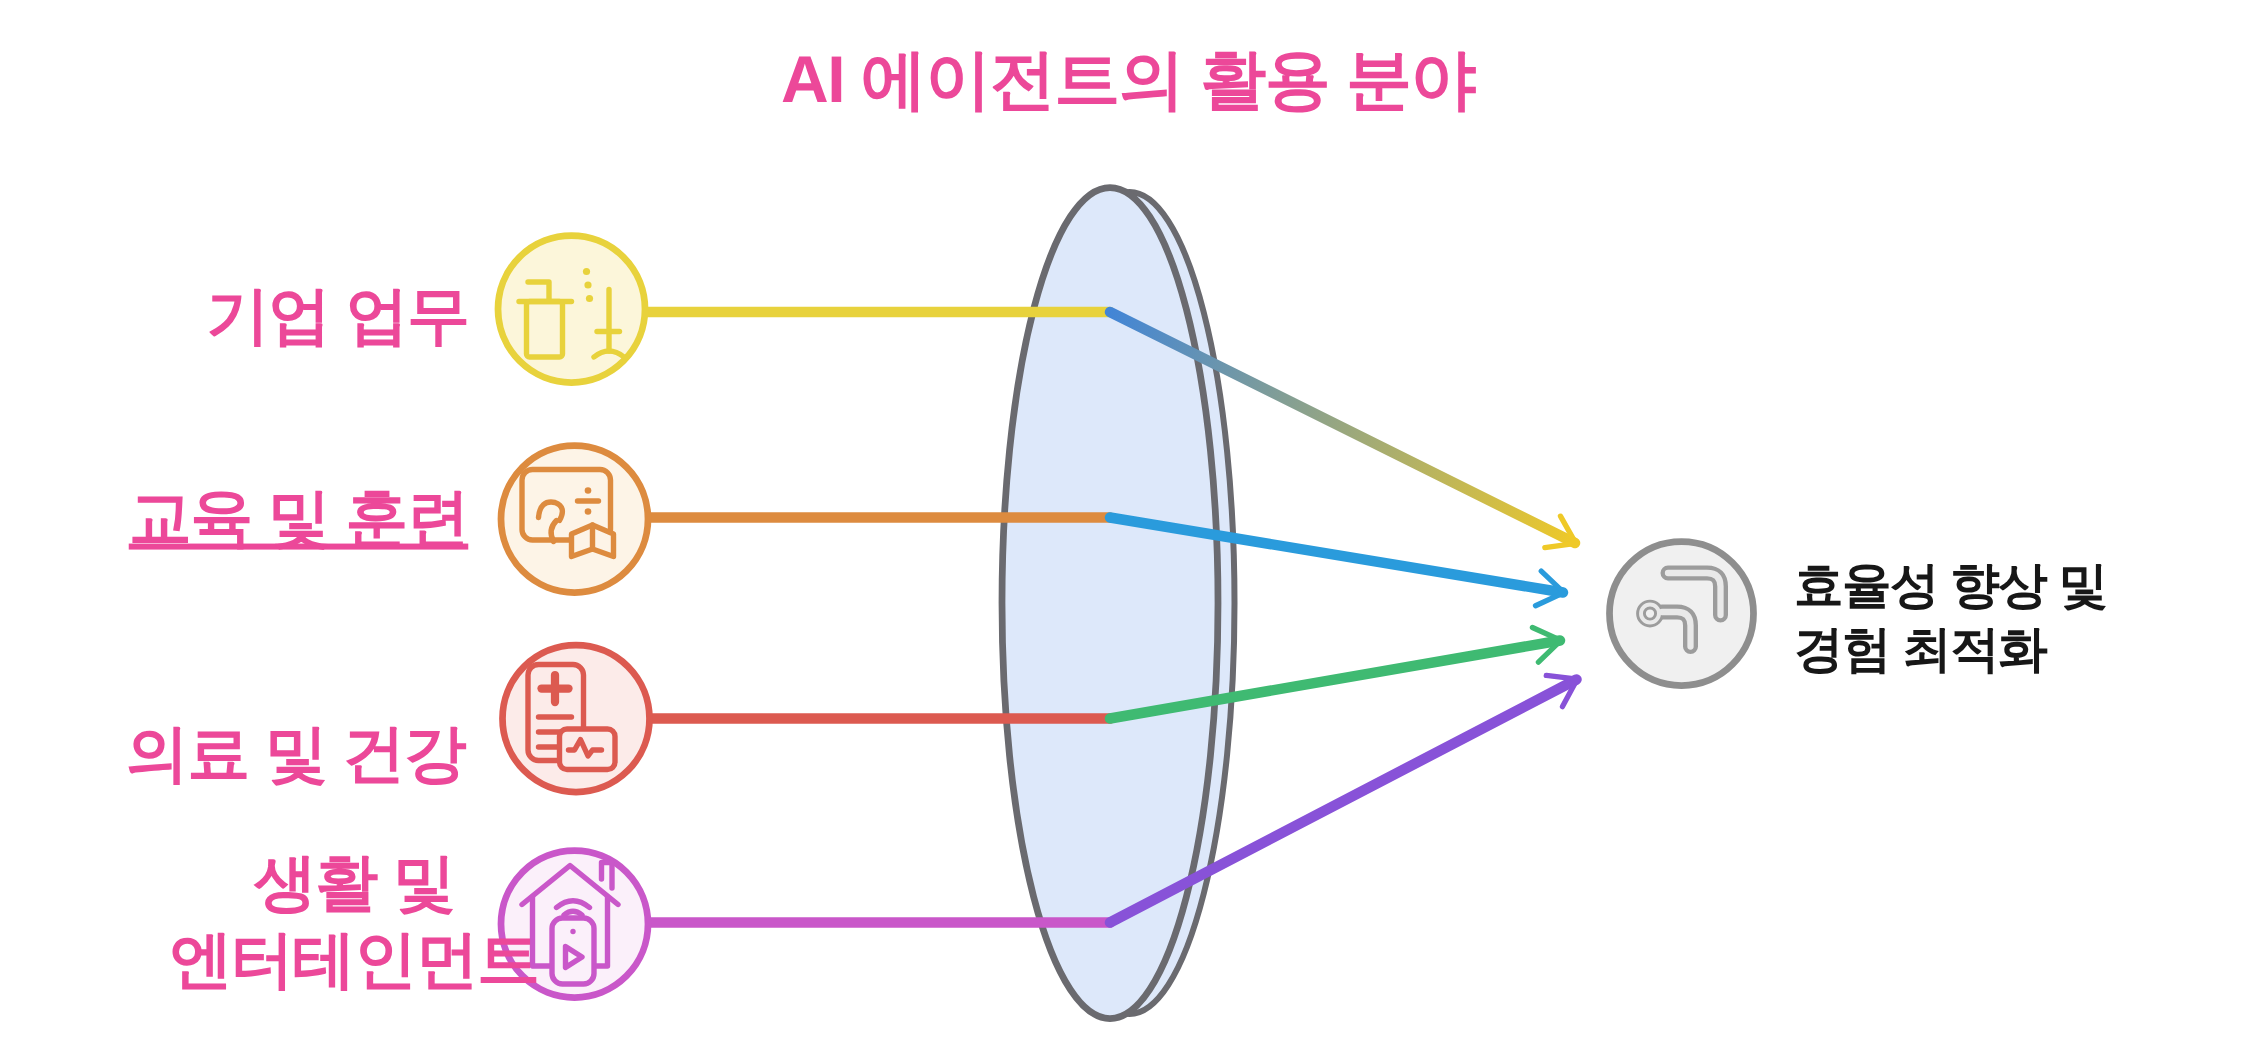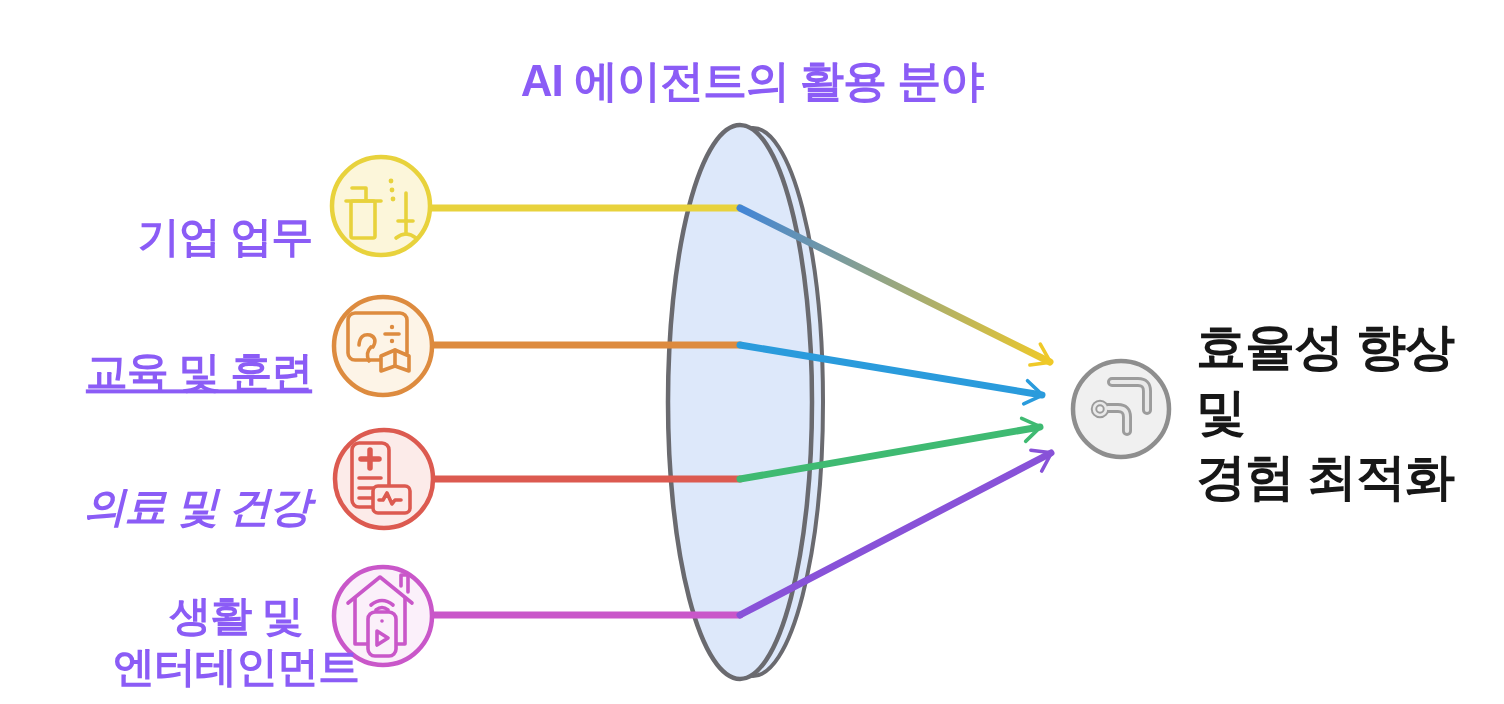--- a/index.html
+++ b/index.html
@@ -7,41 +7,40 @@
     width:1504px;height:704px;position:relative;overflow:hidden;
     background:#ffffff;
     font-family:"Liberation Sans","DejaVu Sans",sans-serif;
   }
   #stage{position:absolute;left:0;top:0;width:1504px;height:704px;}
   svg{position:absolute;left:0;top:0;}
   .label{
     position:absolute;
     transform:translate(-50%,-50%);
     font-weight:700;
-    color:#8b5cf6;
+    color:#ec4899;
     white-space:pre-line;
     text-align:center;
     line-height:1.22;
     letter-spacing:-1px;
-    margin-top:27px;
   }
   .title{
     font-size:44px;
   }
   .item-label{
     font-size:42px;
   }
   .result-label{
     position:absolute;
     transform:translateY(-50%);
     font-weight:700;
     color:#171717;
     white-space:pre-line;
     text-align:left;
-    font-size:50px;
+    font-size:33px;
     line-height:1.3;
     letter-spacing:-1px;
   }
 </style>
 </head>
 <body>
 
 <div id="stage">
 
   <svg width="1504" height="704" viewBox="0 0 1504 704">
@@ -159,21 +158,21 @@
       </g>
     </g>
   </svg>
 
   <div class="label title" style="left:752px;top:54px;">AI 에이전트의 활용 분야</div>
 
   <div class="label item-label" style="left:225px;top:210px;">기업 업무</div>
 
   <div class="label item-label" style="left:199px;top:345px;text-decoration:underline;">교육 및 훈련</div>
 
-  <div class="label item-label" style="left:197px;top:480px;font-style:italic;">의료 및 건강</div>
+  <div class="label item-label" style="left:197px;top:502px;">의료 및 건강</div>
 
   <div class="label item-label" style="left:236px;top:614px;">생활 및
 엔터테인먼트</div>
 
   <div class="result-label" style="left:1196px;top:412px;">효율성 향상 및
 경험 최적화</div>
 
 </div>
 
 </body></html>

